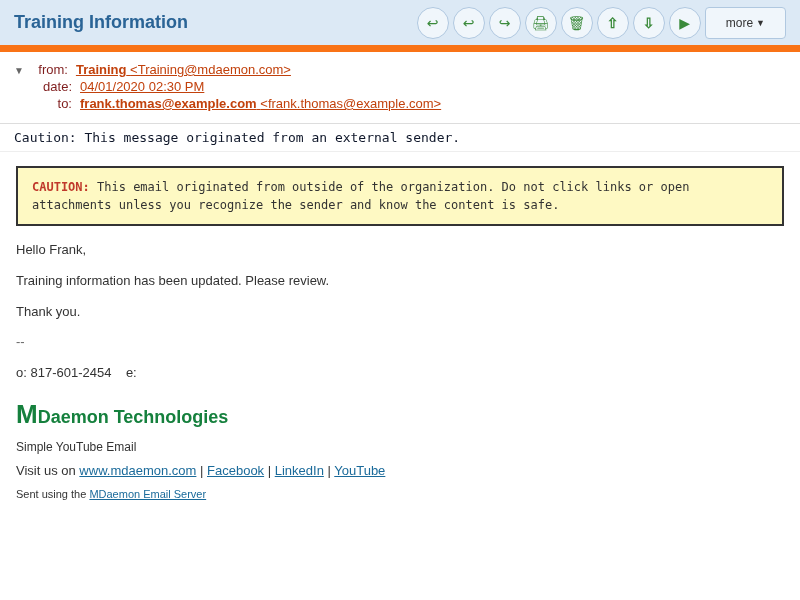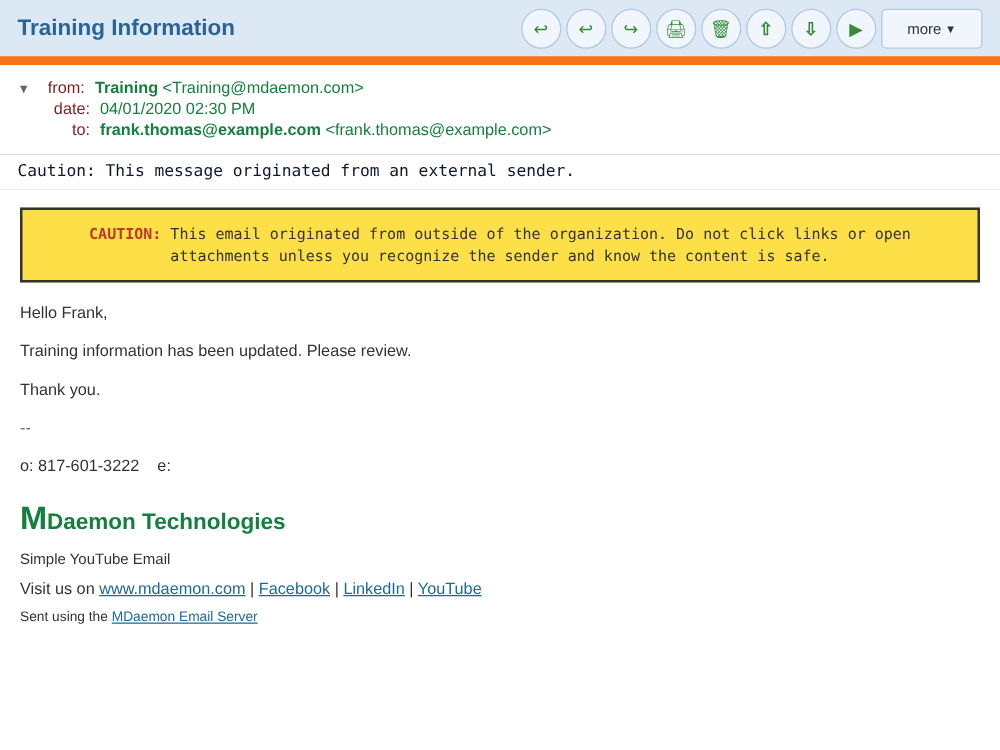--- a/index.html
+++ b/index.html
@@ -69,21 +69,21 @@
       color: #7f1d1d;
       min-width: 40px;
       text-align: right;
       margin-right: 8px;
     }
     .triangle-down {
       color: #666;
       font-size: 10px;
       margin-right: 4px;
     }
-    .meta-value { color: #15803d; }
+    .meta-value { color: #c2410c; text-decoration: underline; }
     .meta-value strong { font-weight: bold; }
 
     
     .caution-plain {
       padding: 6px 14px;
       font-size: 13px;
       color: #0f172a;
       border-bottom: 1px solid #eee;
       font-family: monospace;
     }
@@ -93,29 +93,28 @@
       padding: 14px 16px;
       font-size: 13px;
       line-height: 1.6;
       color: #333;
       overflow-y: auto;
       height: calc(600px - 52px - 80px - 28px);
     }
 
     
     .caution-box {
-      background: #fde047;
+      background: #fef9c3;
       border: 2px solid #333;
       padding: 10px 14px;
       margin-bottom: 14px;
       font-family: monospace;
       font-size: 12px;
       line-height: 1.5;
       color: #333;
-      text-align: center;
     }
     .caution-box .caution-label {
       color: #c0392b;
       font-weight: bold;
     }
 
     .body-paragraph {
       margin-bottom: 10px;
     }
 
@@ -225,21 +224,21 @@
     <span class="caution-label">CAUTION:</span><span> This email originated from outside of the organization. Do not click links or open<br>attachments unless you recognize the sender and know the content is safe.</span>
   </div>
 
   <div class="body-paragraph">Hello Frank,</div>
   <div class="body-paragraph">Training information has been updated. Please review.</div>
   <div class="body-paragraph">Thank you.</div>
 
   <div class="separator">--</div>
 
   <div class="contact-row">
-    <span>o: 817-601-3222</span>&nbsp;&nbsp;&nbsp;
+    <span>o: 817-601-2454</span>&nbsp;&nbsp;&nbsp;
     <span>e:</span>
   </div>
 
   <div class="signature-company">
     <span class="big-m">M</span><span>Daemon Technologies</span>
   </div>
   <div class="signature-tagline">Simple YouTube Email</div>
 
   <div class="signature-links">
     <span>Visit us on </span><a href="#">www.mdaemon.com</a> | <a href="#">Facebook</a> | <a href="#">LinkedIn</a> | <a href="#">YouTube</a>

